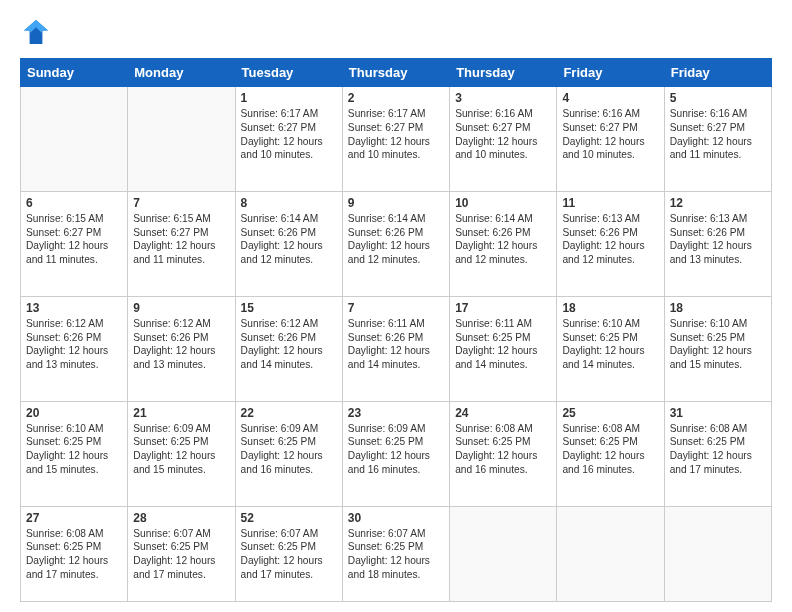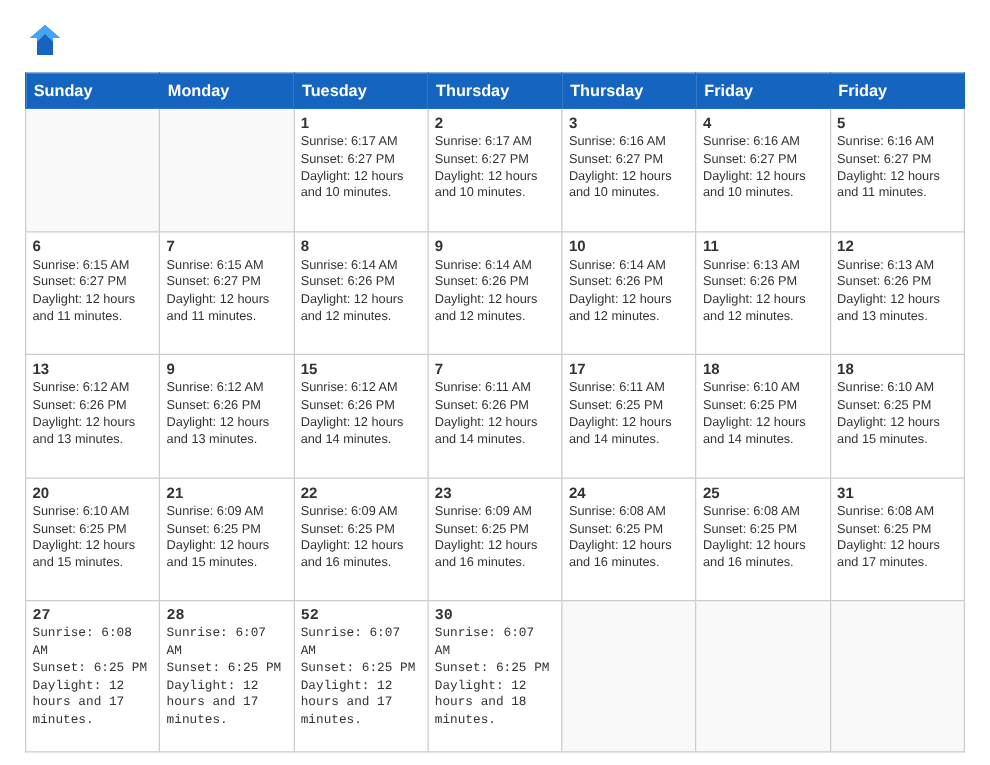--- a/index.html
+++ b/index.html
@@ -84,21 +84,20 @@
     .cell-text {
       font-size: 10.2px;
       line-height: 1.35;
       color: #333;
     }
     .empty-cell {
       background: #f9f9f9;
     }
     tr:last-child td {
       height: 80px;
-      font-family: Liberation Mono, monospace;
     }
   </style>
 </head>
 <body>
 
 <div class="page">
   <div class="header">
     <div class="logo">
       <svg class="logo-icon" viewBox="0 0 40 40">
         <polygon points="20,5 35,18 28,18 28,35 12,35 12,18 5,18" fill="#1565C0"></polygon>

